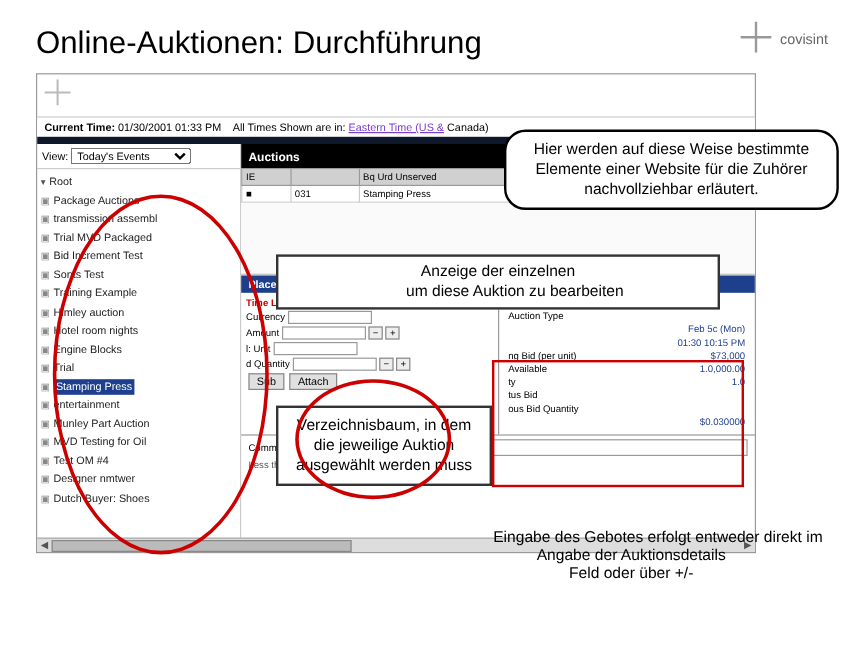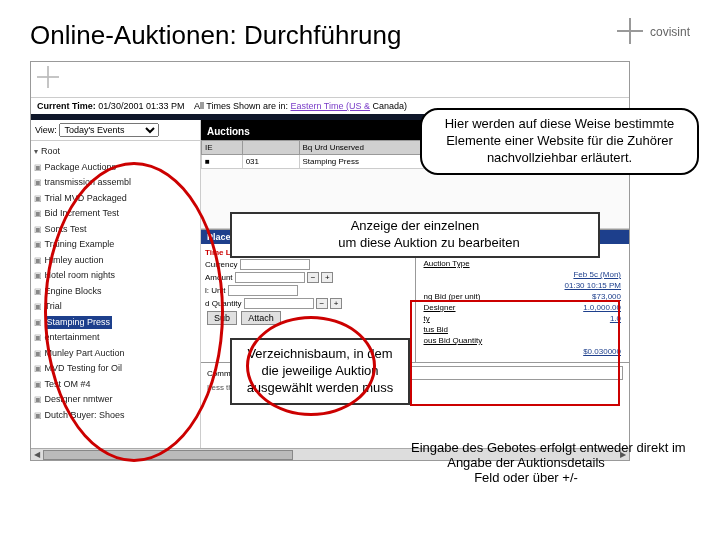--- a/index.html
+++ b/index.html
@@ -35,21 +35,21 @@
   .bid-section { display: flex; border-top: 1px solid #999; }
   .place-bid { flex: 1; border-right: 1px solid #999; }
   .auction-details { flex: 1; }
   .section-header { background: #1d3f8c; color: #fff; font-size: 9px; font-weight: bold; padding: 2px 6px; }
   .bid-body { padding: 4px; font-size: 8px; }
   .bid-body .row { margin-bottom: 2px; }
   .bid-body input[type="text"] { width: 70px; font-size: 8px; border: 1px solid #999; }
   .bid-body .pm { display: inline-block; border: 1px solid #888; width: 12px; text-align: center; cursor: pointer; background: #eee; font-size: 8px; }
   .details-body { padding: 4px; font-size: 8px; }
   .details-body table { width: 100%; }
-  .details-body td { padding: 0 2px; text-decoration: underline; }
+  .details-body td { padding: 0 2px; }
   .details-body .val { text-align: right; color: #1d3f8c; }
   .comments-row { border-top: 1px solid #999; padding: 3px 6px; font-size: 8px; display: flex; align-items: center; gap: 6px; }
   .comments-row input { flex: 1; border: 1px solid #999; font-size: 8px; height: 14px; }
   .char-note { font-size: 8px; color: #555; padding: 0 6px 3px; }
 
   .scrollbar-h { position: absolute; left: 0; bottom: 0; right: 0; height: 12px; background: #ddd; border-top: 1px solid #aaa; }
   .scrollbar-h::before, .scrollbar-h::after { content: "◀"; font-size: 8px; position: absolute; top: 1px; width: 12px; text-align: center; color: #555; }
   .scrollbar-h::after { content: "▶"; right: 0; }
   .scrollbar-h .thumb { position: absolute; left: 12px; width: 250px; top: 1px; height: 10px; background: #bbb; border: 1px solid #888; }
 
@@ -205,21 +205,21 @@
                     </tr>
                 <tr>
                       <td></td>
                       <td class="val">01:30 10:15 PM</td>
                     </tr>
                 <tr>
                       <td>ng Bid (per unit)</td>
                       <td class="val">$73,000</td>
                     </tr>
                 <tr>
-                      <td>Designer</td>
+                      <td>Available</td>
                       <td class="val">1.0,000.00</td>
                     </tr>
                 <tr>
                       <td>ty</td>
                       <td class="val">1.0</td>
                     </tr>
                 <tr>
                       <td>tus Bid</td>
                       <td class="val"></td>
                     </tr>

